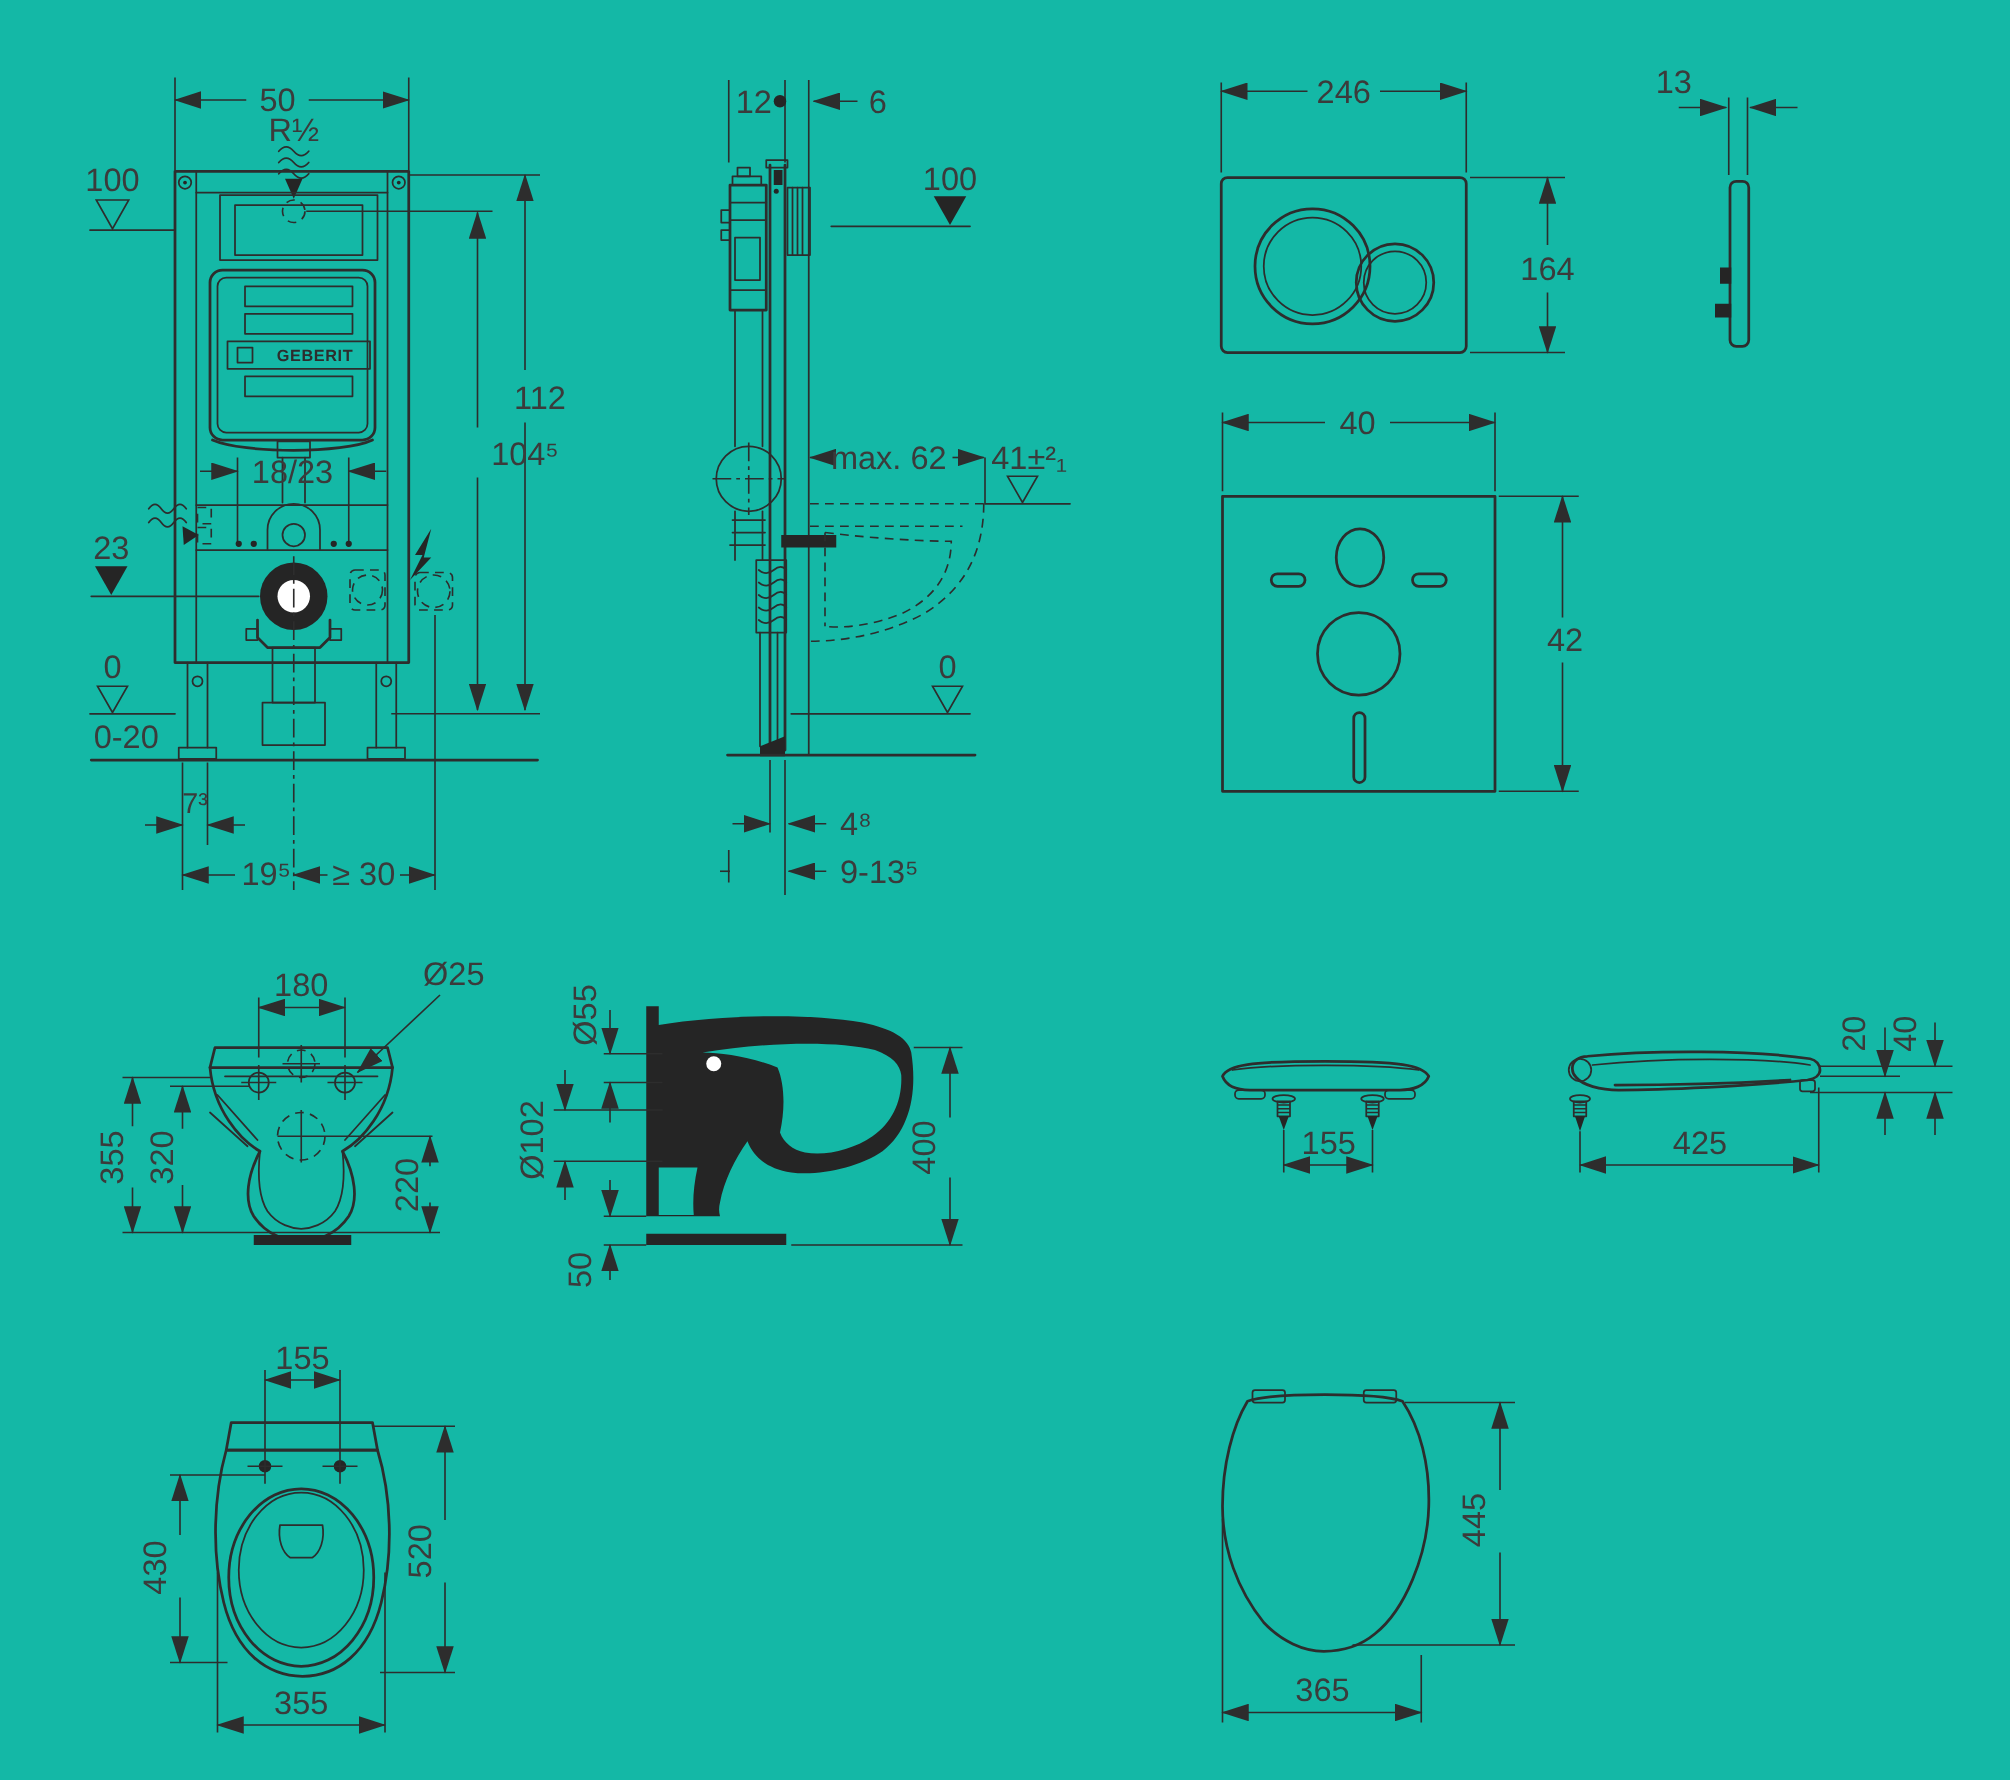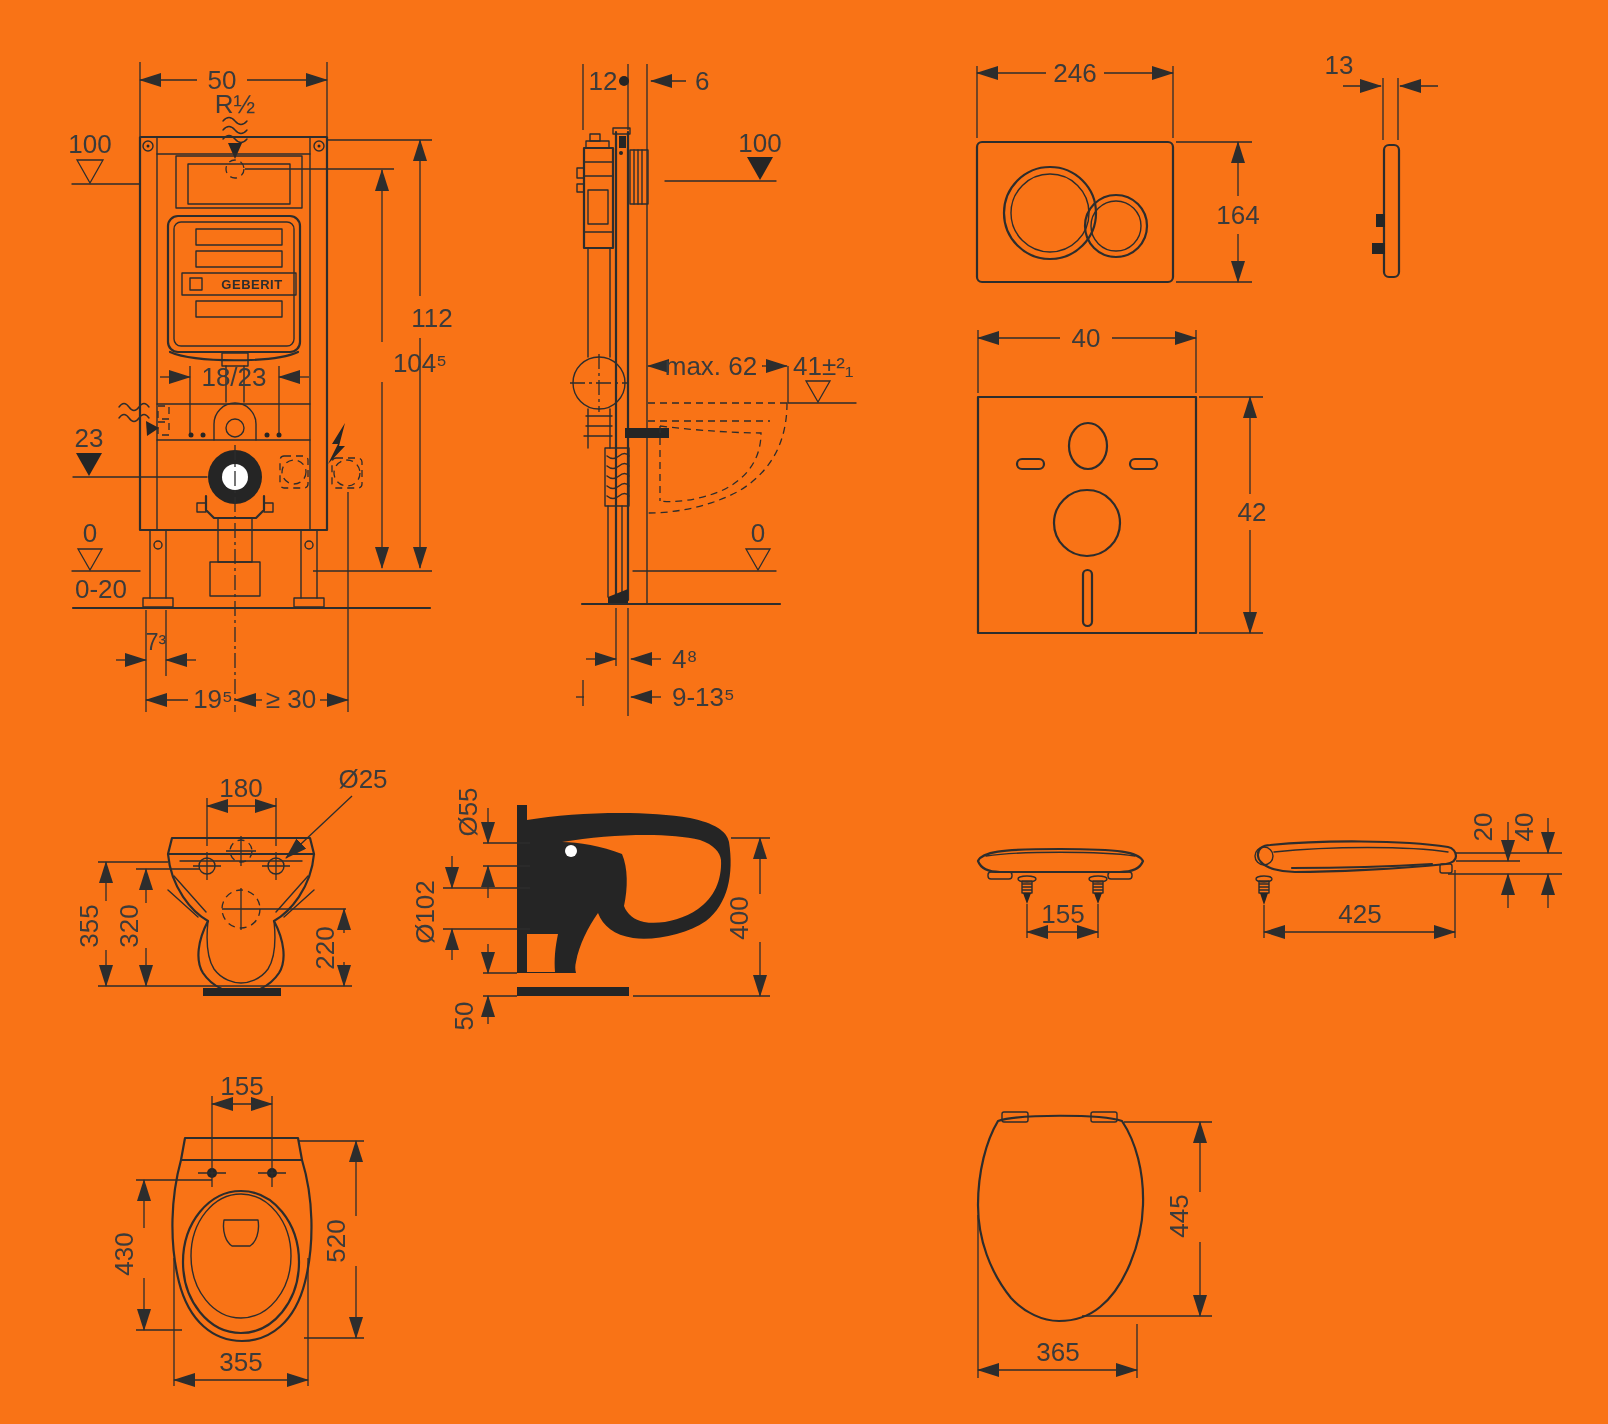--- a/index.html
+++ b/index.html
@@ -1,17 +1,17 @@
 <!DOCTYPE html>
 <html><head>
 <meta charset="utf-8">
 <style>
   html,body { margin:0; padding:0; background:#ffffff; }
   .canvas {
-    position:relative; width:1608px; height:1424px; background:#f97316;
+    position:relative; width:1608px; height:1424px; background:#14b8a6;
     font-family:"Liberation Sans", sans-serif;
   }
   svg { display:block; }
   .s1 { stroke:#2d2d2d; stroke-width:1.4; fill:none; stroke-linecap:round; stroke-linejoin:round; }
   .s2 { stroke:#2d2d2d; stroke-width:2.2; fill:none; stroke-linecap:round; stroke-linejoin:round; }
   .dim { stroke:#2d2d2d; stroke-width:1.3; fill:none; }
   .dash { stroke-dasharray:7 5; }
   .cline { stroke-dasharray:15 4 3 4; }
   .blk { fill:#252525; stroke:none; }
   text.t { font-family:"Liberation Sans", sans-serif; font-size:26px; fill:#3b3b3b; }

